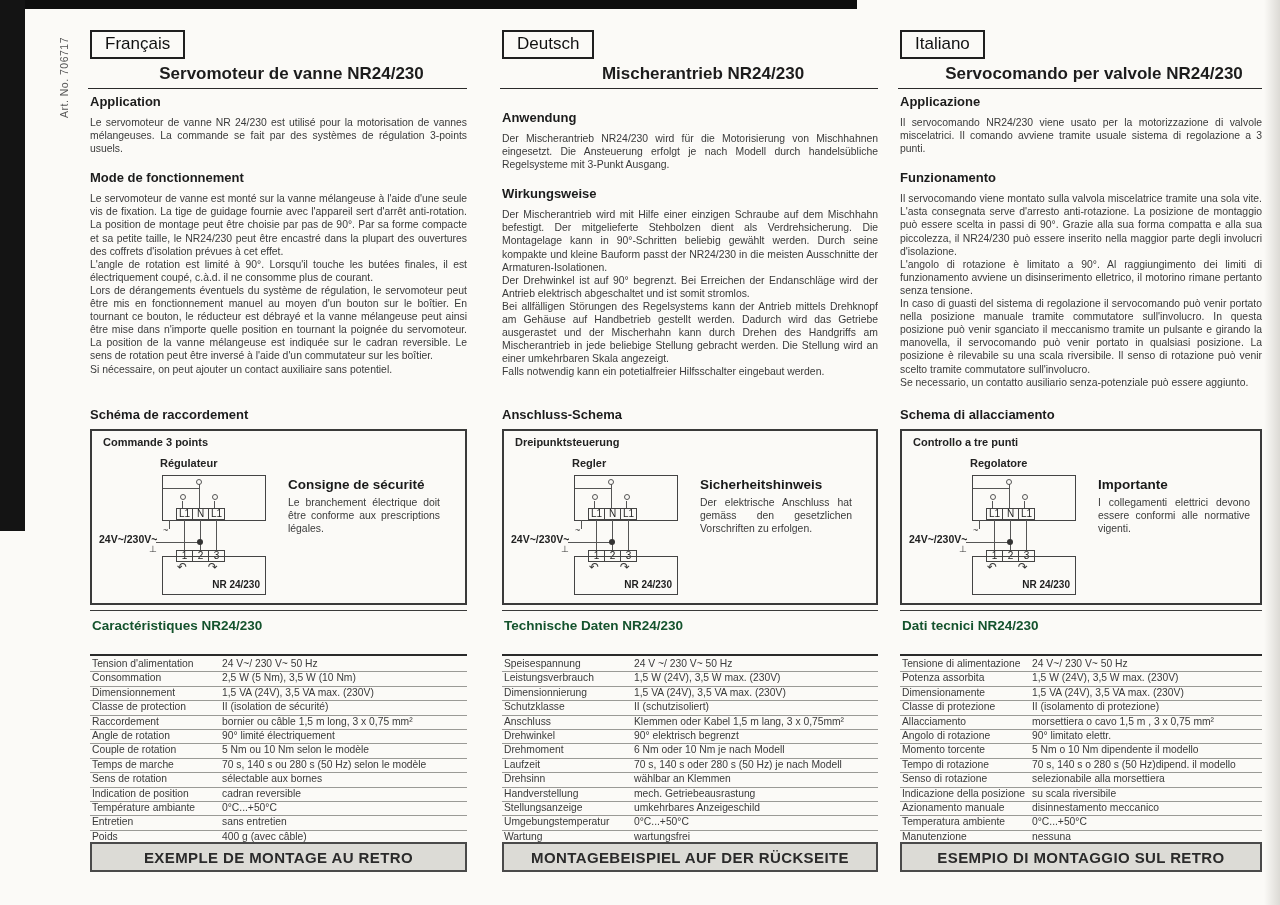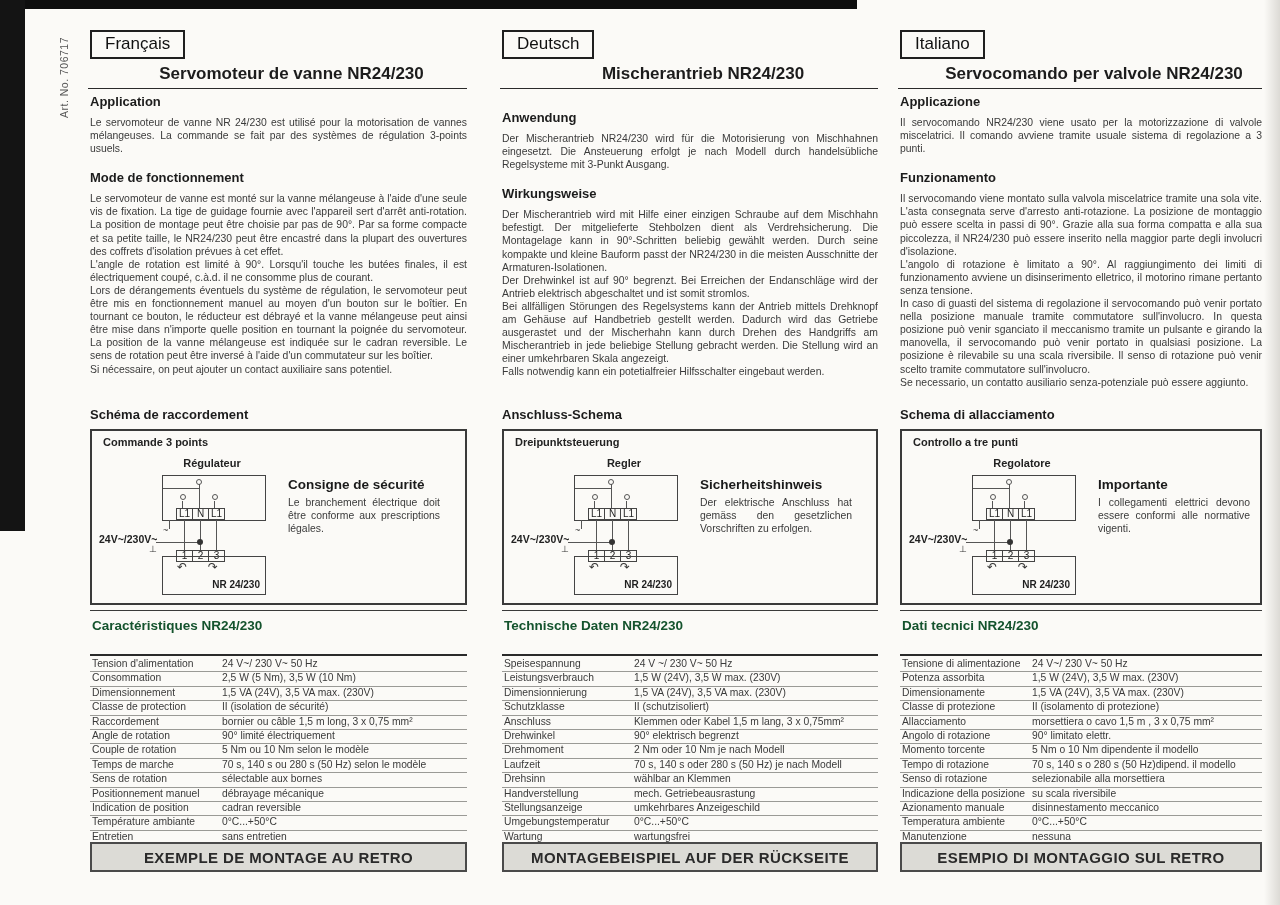--- a/index.html
+++ b/index.html
@@ -27,21 +27,21 @@
   .body{position:absolute;top:94px;left:2px;right:0;}
   .col-de .body{top:110px;}
   .h2{font-size:13px;font-weight:bold;color:#1c1c1c;margin:0 0 7px 0;}
   .section{margin-bottom:15px;}
   .para{margin:0;font-size:10.4px;line-height:13.1px;text-align:justify;color:#3a3a3a;}
 
   .schema{position:absolute;top:407px;left:2px;right:0;}
   .schema .h2{}
   .sbox{position:relative;border:2px solid #3a3a3a;height:172px;background:transparent;}
   .sbox-label{position:absolute;left:11px;top:5px;font-size:11px;font-weight:bold;color:#222;}
-  .reg-label{position:absolute;left:68px;top:26px;width:104px;text-align:center;
+  .reg-label{position:absolute;left:68px;top:26px;width:104px;
              font-size:11px;font-weight:bold;color:#222;}
   .reg-box{position:absolute;left:70px;top:44px;width:102px;height:44px;border:1.5px solid #444;}
   .sw-h{position:absolute;left:0;top:12px;width:36px;height:1px;background:#555;}
   .sw-v{position:absolute;left:36px;top:8px;width:1px;height:26px;background:#555;}
   .circ{position:absolute;width:4px;height:4px;border:1px solid #555;border-radius:50%;}
   .c1{left:17px;top:18px;} .c2{left:33px;top:3px;} .c3{left:49px;top:18px;}
   .cstub{position:absolute;width:1px;height:9px;background:#555;top:25px;}
   .cs1{left:19px;} .cs3{left:51px;}
   .terms{position:absolute;left:84px;display:flex;}
   .terms-top{top:77px;} .terms-bot{top:119px;}
@@ -190,24 +190,20 @@
       <div class="trow">
         <div class="tlabel">Temps de marche</div>
         <div class="tvalue">70 s, 140 s ou 280 s (50 Hz) selon le modèle</div>
       </div>
 
       <div class="trow">
         <div class="tlabel">Sens de rotation</div>
         <div class="tvalue">sélectable aux bornes</div>
       </div>
 
-      <div class="trow">
-        <div class="tlabel">Positionnement manuel</div>
-        <div class="tvalue">débrayage mécanique</div>
-      </div>
 
       <div class="trow">
         <div class="tlabel">Indication de position</div>
         <div class="tvalue">cadran reversible</div>
       </div>
 
       <div class="trow">
         <div class="tlabel">Température ambiante</div>
         <div class="tvalue">0°C...+50°C</div>
       </div>
@@ -319,21 +315,21 @@
         <div class="tvalue">Klemmen oder Kabel 1,5 m lang, 3 x 0,75mm²</div>
       </div>
 
       <div class="trow">
         <div class="tlabel">Drehwinkel</div>
         <div class="tvalue">90° elektrisch begrenzt</div>
       </div>
 
       <div class="trow">
         <div class="tlabel">Drehmoment</div>
-        <div class="tvalue">2 Nm oder 10 Nm je nach Modell</div>
+        <div class="tvalue">6 Nm oder 10 Nm je nach Modell</div>
       </div>
 
       <div class="trow">
         <div class="tlabel">Laufzeit</div>
         <div class="tvalue">70 s, 140 s oder 280 s (50 Hz) je nach Modell</div>
       </div>
 
       <div class="trow">
         <div class="tlabel">Drehsinn</div>
         <div class="tvalue">wählbar an Klemmen</div>

